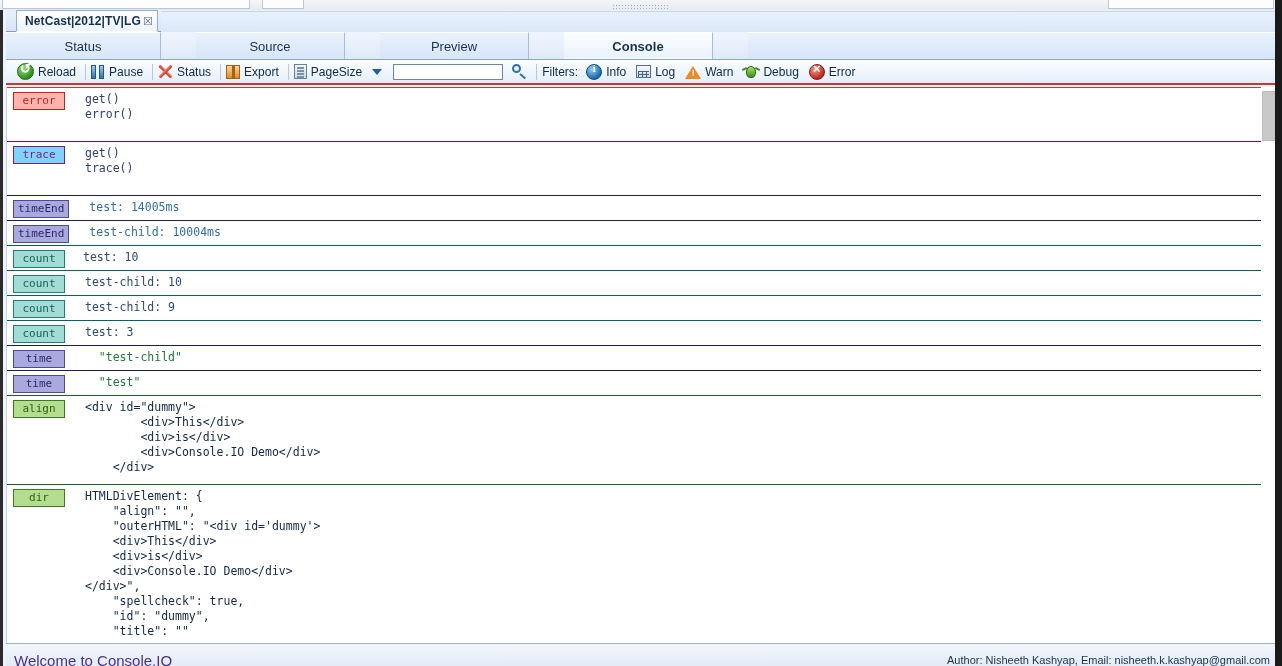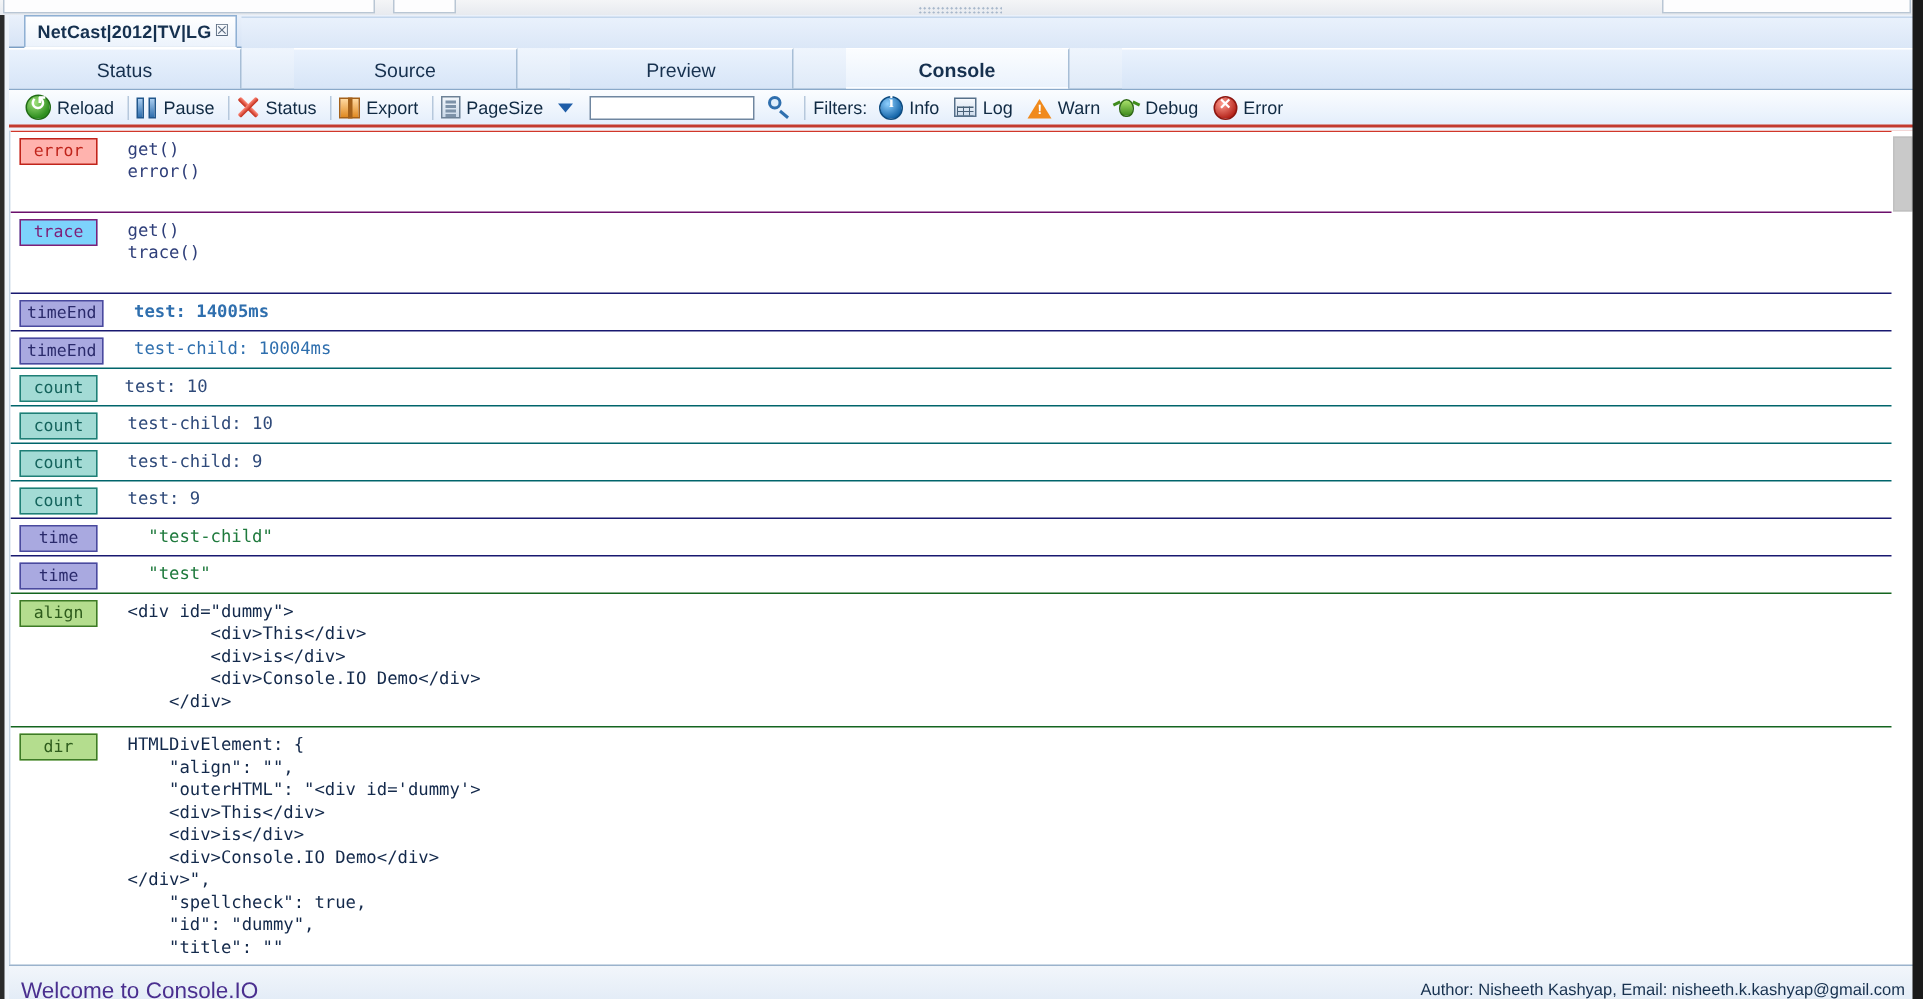--- a/index.html
+++ b/index.html
@@ -459,41 +459,41 @@
             <div class="msg" style="color: rgb(47, 63, 122);">get()
 error()</div>
           </div>
           <div class="row" style="min-height: 54px; border-top: 1px solid rgb(107, 15, 107);">
             <div class="badge" style="background: #7dd3fc; color: rgb(125, 31, 120); border-color: rgb(125, 31, 120);">trace</div>
             <div class="msg" style="color: rgb(47, 63, 122);">get()
 trace()</div>
           </div>
           <div class="row" style="min-height: 25px; border-top: 1px solid rgb(25, 25, 112);">
             <div class="badge" style="background: rgb(169, 169, 224); color: rgb(42, 42, 107); border-color: rgb(74, 74, 158);">timeEnd</div>
-            <div class="msg" style="color: rgb(47, 111, 174); font-weight: bold;">test: 14005ms</div>
+            <div class="msg" style="color: rgb(47, 111, 174);">test: 14005ms</div>
           </div>
           <div class="row" style="min-height: 25px; border-top: 1px solid rgb(25, 25, 112);">
             <div class="badge" style="background: rgb(169, 169, 224); color: rgb(42, 42, 107); border-color: rgb(74, 74, 158);">timeEnd</div>
             <div class="msg" style="color: rgb(47, 111, 174);">test-child: 10004ms</div>
           </div>
           <div class="row" style="min-height: 25px; border-top: 1px solid rgb(0, 101, 107);">
             <div class="badge" style="background: rgb(163, 219, 213); color: rgb(20, 99, 92); border-color: rgb(31, 127, 118);">count</div>
             <div class="msg" style="color: rgb(47, 74, 122); margin-left: 18px;">test: 10</div>
           </div>
           <div class="row" style="min-height: 25px; border-top: 1px solid rgb(0, 101, 107);">
             <div class="badge" style="background: rgb(163, 219, 213); color: rgb(20, 99, 92); border-color: rgb(31, 127, 118);">count</div>
             <div class="msg" style="color: rgb(47, 74, 122);">test-child: 10</div>
           </div>
           <div class="row" style="min-height: 25px; border-top: 1px solid rgb(0, 101, 107);">
             <div class="badge" style="background: rgb(163, 219, 213); color: rgb(20, 99, 92); border-color: rgb(31, 127, 118);">count</div>
             <div class="msg" style="color: rgb(47, 74, 122);">test-child: 9</div>
           </div>
           <div class="row" style="min-height: 25px; border-top: 1px solid rgb(0, 101, 107);">
             <div class="badge" style="background: rgb(163, 219, 213); color: rgb(20, 99, 92); border-color: rgb(31, 127, 118);">count</div>
-            <div class="msg" style="color: rgb(47, 74, 122);">test: 9</div>
+            <div class="msg" style="color: rgb(47, 74, 122);">test: 3</div>
           </div>
           <div class="row" style="min-height: 25px; border-top: 1px solid rgb(25, 25, 112);">
             <div class="badge" style="background: rgb(169, 169, 224); color: rgb(42, 42, 107); border-color: rgb(74, 74, 158);">time</div>
             <div class="msg" style="color: rgb(31, 122, 61);">  "test-child"</div>
           </div>
           <div class="row" style="min-height: 25px; border-top: 1px solid rgb(25, 25, 112);">
             <div class="badge" style="background: rgb(169, 169, 224); color: rgb(42, 42, 107); border-color: rgb(74, 74, 158);">time</div>
             <div class="msg" style="color: rgb(31, 122, 61);">  "test"</div>
           </div>
           <div class="row" style="min-height: 89px; border-top: 1px solid rgb(20, 101, 31);">

